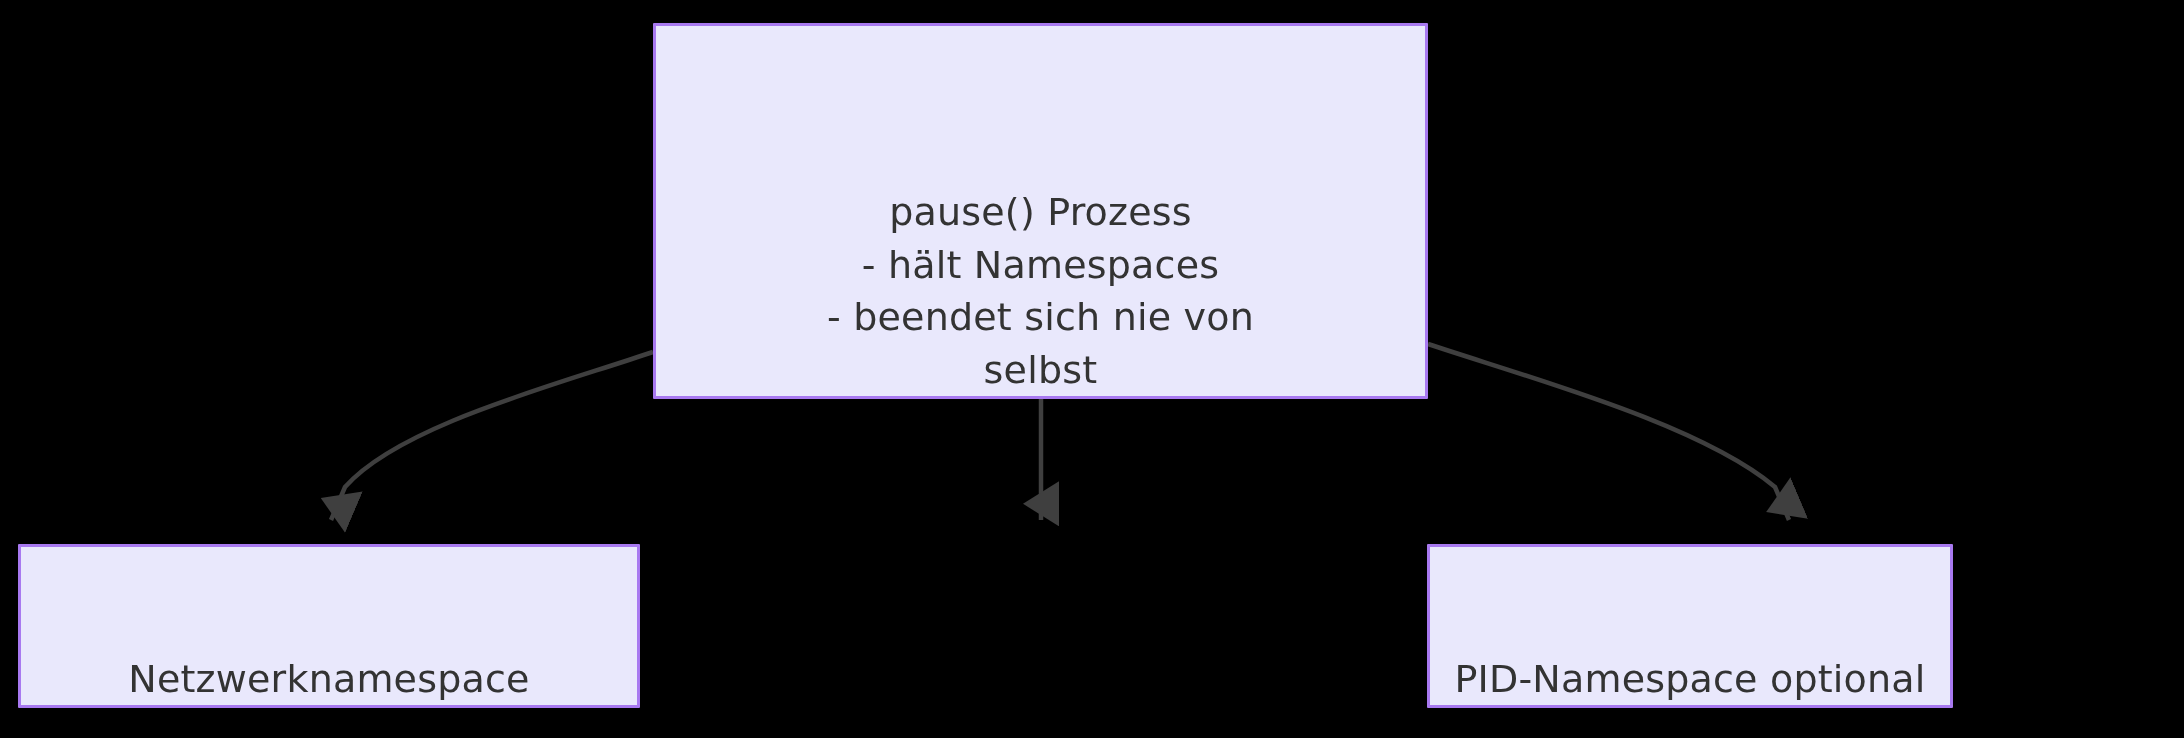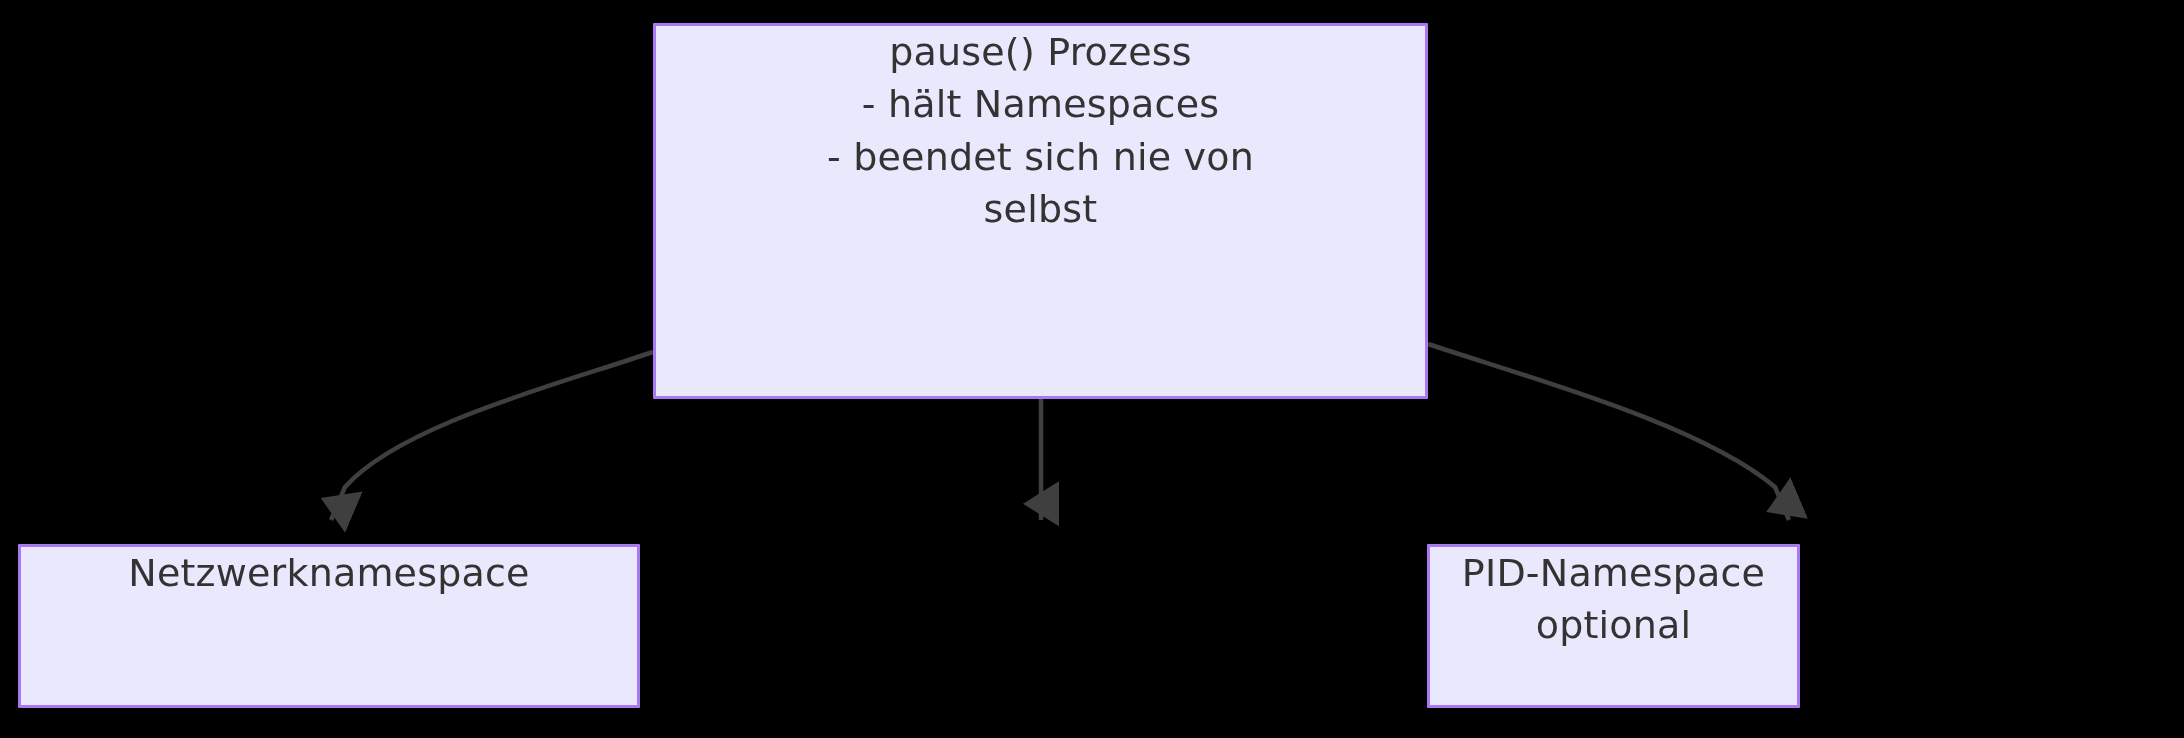--- a/index.html
+++ b/index.html
@@ -23,21 +23,21 @@
     height: 738px;
     pointer-events: none;
   }
   .node {
     position: absolute;
     box-sizing: border-box;
     background: #e9e8fc;
     border: 3px solid #a879f0;
     border-radius: 1px;
     display: flex;
-    align-items: flex-start;
+    align-items: flex-end;
     justify-content: center;
     text-align: center;
   }
   .node-label {
     color: #333333;
     font-size: 38px;
     line-height: 1.38;
     letter-spacing: 0.2px;
     white-space: pre-line;
     padding: 0 14px;
@@ -56,21 +56,21 @@
   }
   #node-ipc {
     left: 787px;
     top: 544px;
     width: 480px;
     height: 164px;
   }
   #node-pid {
     left: 1427px;
     top: 544px;
-    width: 373px;
+    width: 526px;
     height: 164px;
   }
 </style>
 </head>
 <body>
 
 <div id="canvas">
 
   <svg id="edge-layer" viewBox="0 0 2184 738">
     <defs>

